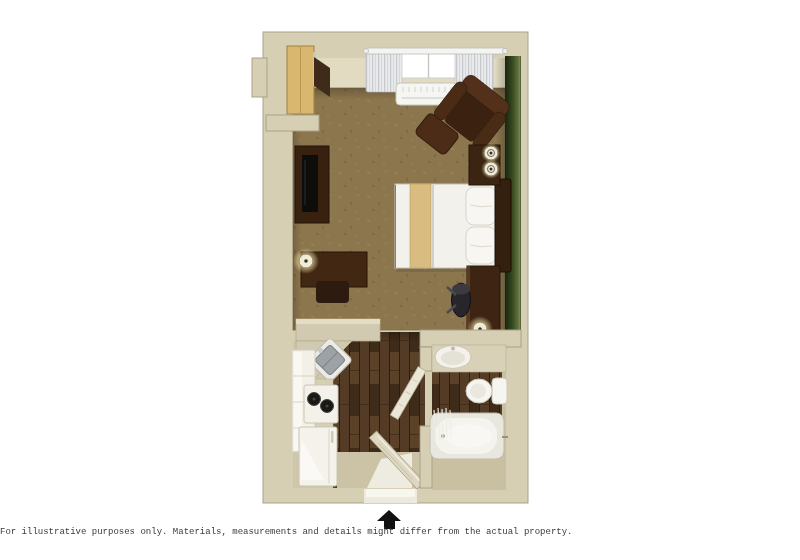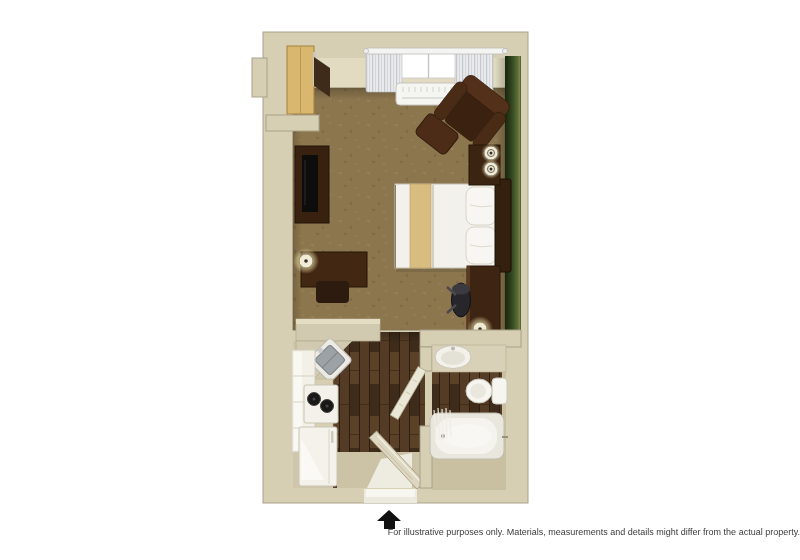--- a/index.html
+++ b/index.html
@@ -1,21 +1,21 @@
 <!DOCTYPE html>
 <html style="--wall: #d6cfb4; --wall-edge: #aaa287; --accent-green: #3a4c24; --carpet: #8c764e; --wood: #4a3422; --dark-wood: #3e2513; --light-wood: #d9b76e; --white-fixture: #f4f2ec; --background: #ffffff; --arrow: #111111; --text: #3b3b3b;"><head>
 <meta charset="utf-8">
 <style>
   html,body{margin:0;padding:0;background:#fff;}
   .stage{position:relative;width:800px;height:560px;background:var(--background,#fff);overflow:hidden;
          font-family:"Liberation Sans",sans-serif;}
   .stage svg{position:absolute;left:0;top:0;}
-  .disclaimer{position:absolute;left:0;right:0;top:527px;text-align:right;
+  .disclaimer{position:absolute;left:0;right:0;top:527px;text-align:left;
               font-size:9px;line-height:1.3;color:var(--text,#333);
-              font-family:Liberation Sans, sans-serif;}
+              font-family:Liberation Mono, monospace;}
   .wall{fill:var(--wall);stroke:var(--wall-edge);stroke-width:1;}
   .carpetBase{fill:var(--carpet);}
   .woodBase{fill:var(--wood);}
   .darkwood{fill:var(--dark-wood);}
   .arrow{fill:var(--arrow);}
 </style>
 </head>
 <body>
 
 <div class="stage">

